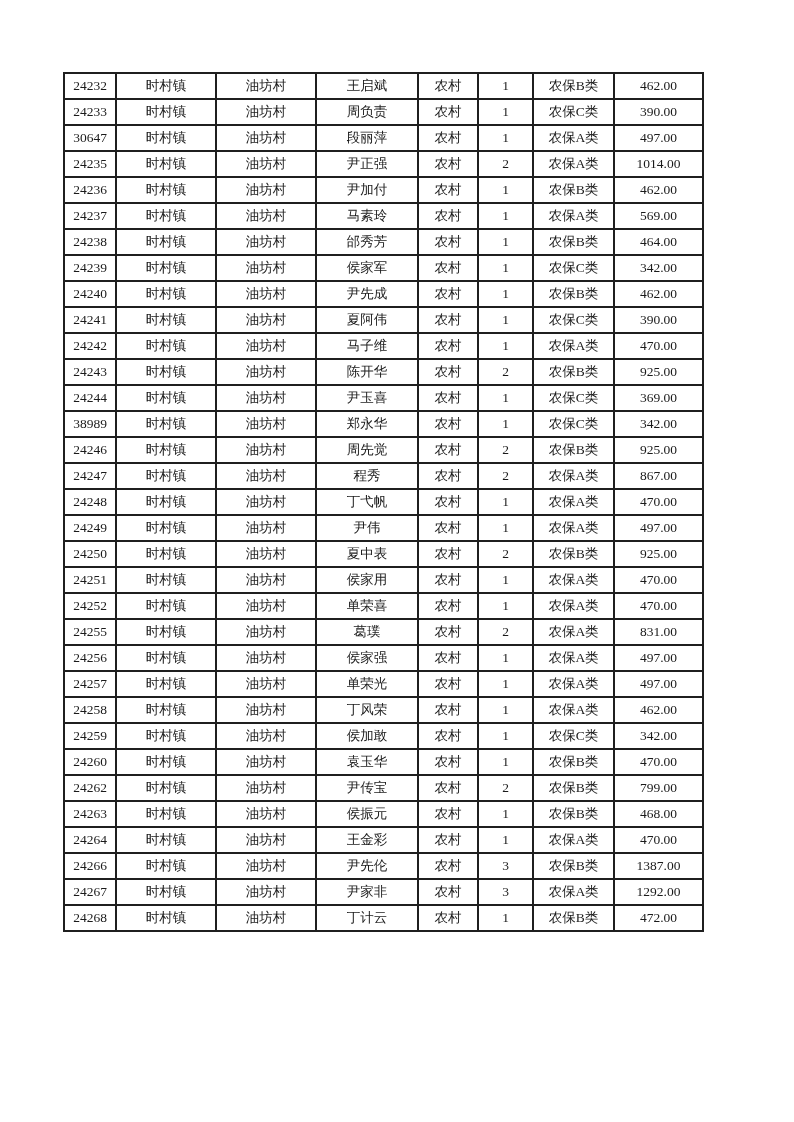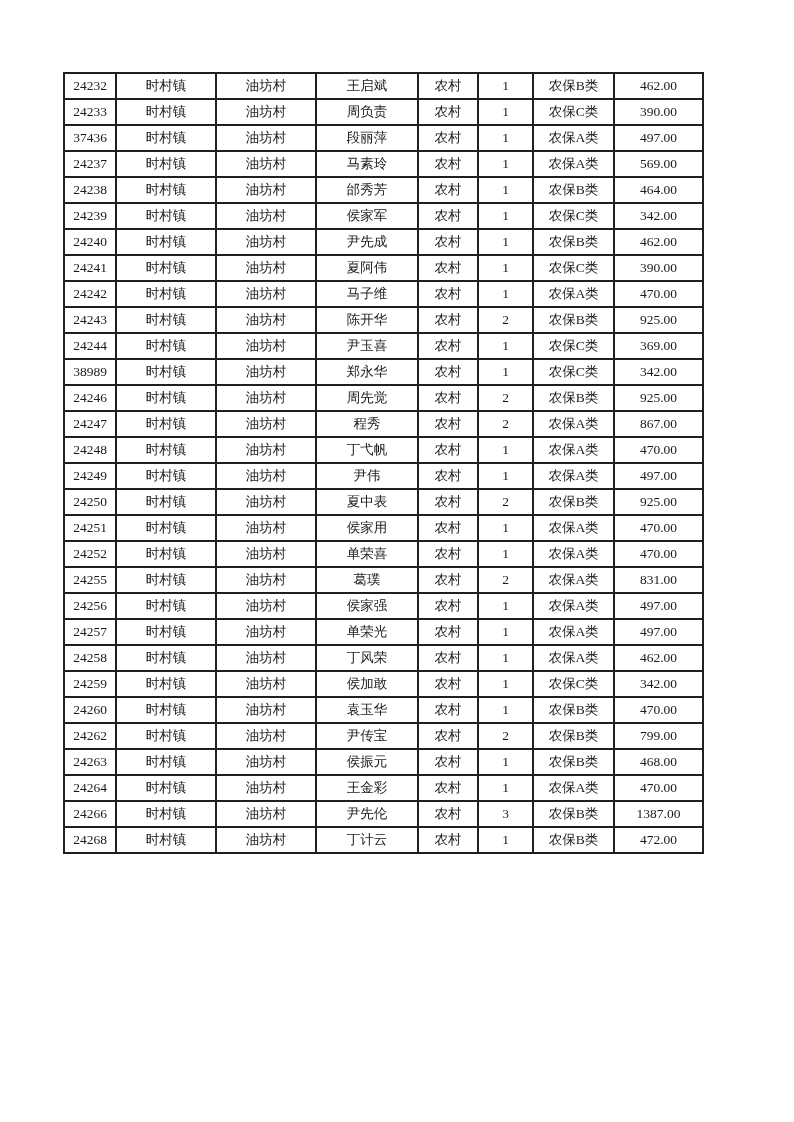--- a/index.html
+++ b/index.html
@@ -65,30 +65,50 @@
           <td>24233</td>
           <td>时村镇</td>
           <td>油坊村</td>
           <td>周负责</td>
           <td>农村</td>
           <td>1</td>
           <td>农保C类</td>
           <td>390.00</td>
         </tr>
         <tr>
-          <td>37436</td>
+          <td>30647</td>
           <td>时村镇</td>
           <td>油坊村</td>
           <td>段丽萍</td>
           <td>农村</td>
           <td>1</td>
           <td>农保A类</td>
           <td>497.00</td>
         </tr>
         <tr>
+          <td>24235</td>
+          <td>时村镇</td>
+          <td>油坊村</td>
+          <td>尹正强</td>
+          <td>农村</td>
+          <td>2</td>
+          <td>农保A类</td>
+          <td>1014.00</td>
+        </tr>
+        <tr>
+          <td>24236</td>
+          <td>时村镇</td>
+          <td>油坊村</td>
+          <td>尹加付</td>
+          <td>农村</td>
+          <td>1</td>
+          <td>农保B类</td>
+          <td>462.00</td>
+        </tr>
+        <tr>
           <td>24237</td>
           <td>时村镇</td>
           <td>油坊村</td>
           <td>马素玲</td>
           <td>农村</td>
           <td>1</td>
           <td>农保A类</td>
           <td>569.00</td>
         </tr>
         <tr>
@@ -333,20 +353,30 @@
         </tr>
         <tr>
           <td>24266</td>
           <td>时村镇</td>
           <td>油坊村</td>
           <td>尹先伦</td>
           <td>农村</td>
           <td>3</td>
           <td>农保B类</td>
           <td>1387.00</td>
+        </tr>
+        <tr>
+          <td>24267</td>
+          <td>时村镇</td>
+          <td>油坊村</td>
+          <td>尹家非</td>
+          <td>农村</td>
+          <td>3</td>
+          <td>农保A类</td>
+          <td>1292.00</td>
         </tr>
         <tr>
           <td>24268</td>
           <td>时村镇</td>
           <td>油坊村</td>
           <td>丁计云</td>
           <td>农村</td>
           <td>1</td>
           <td>农保B类</td>
           <td>472.00</td>

